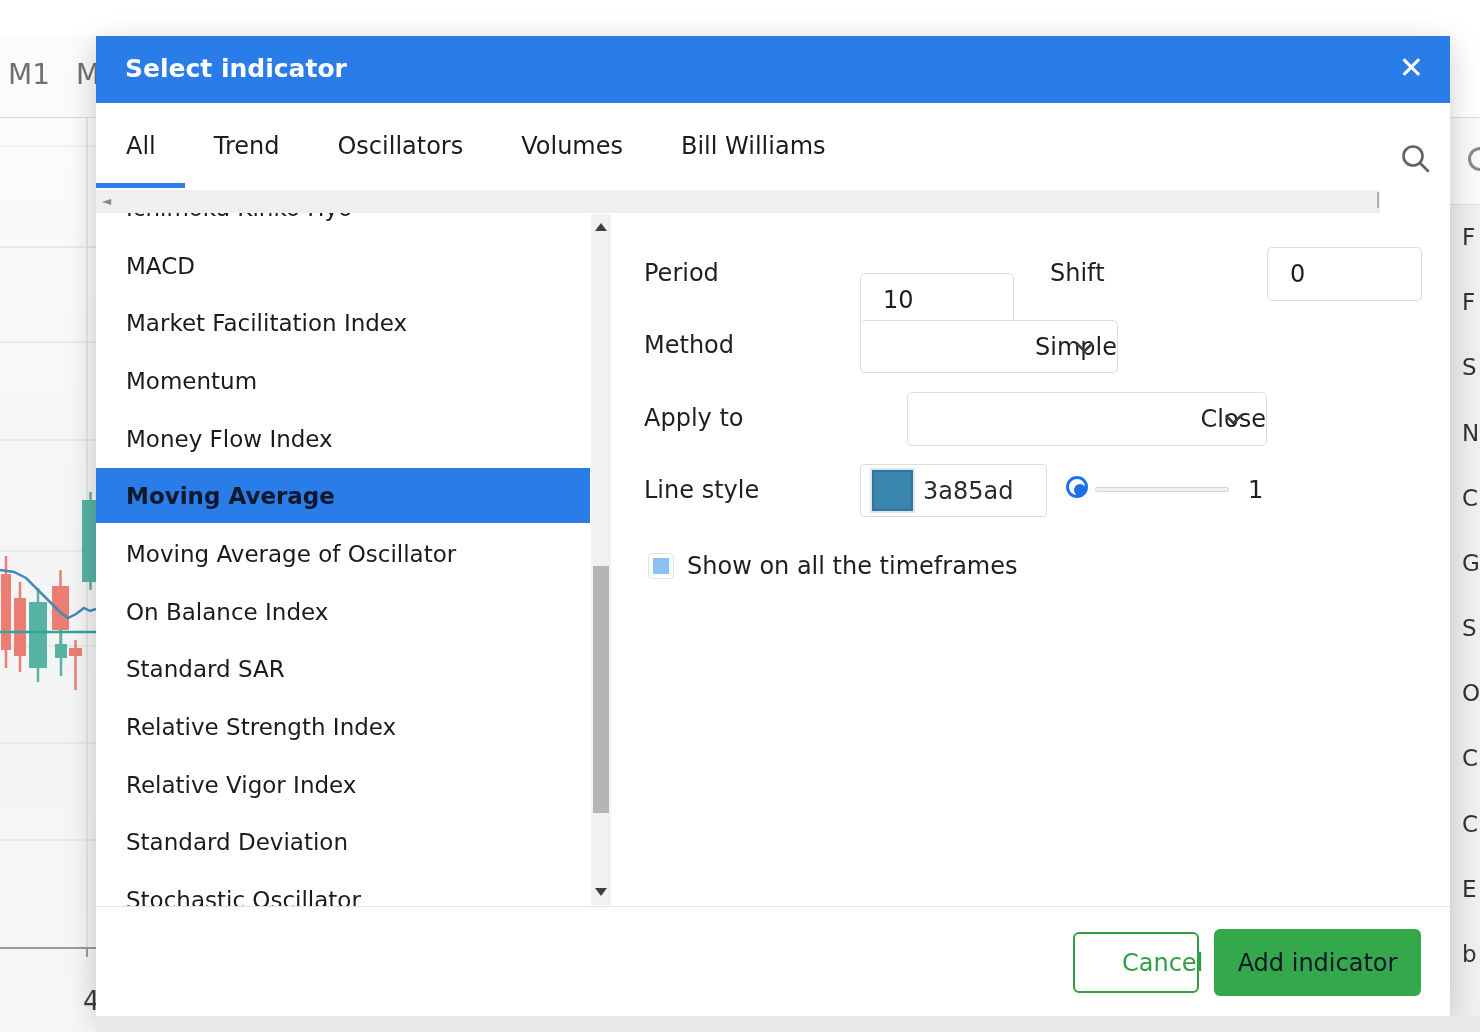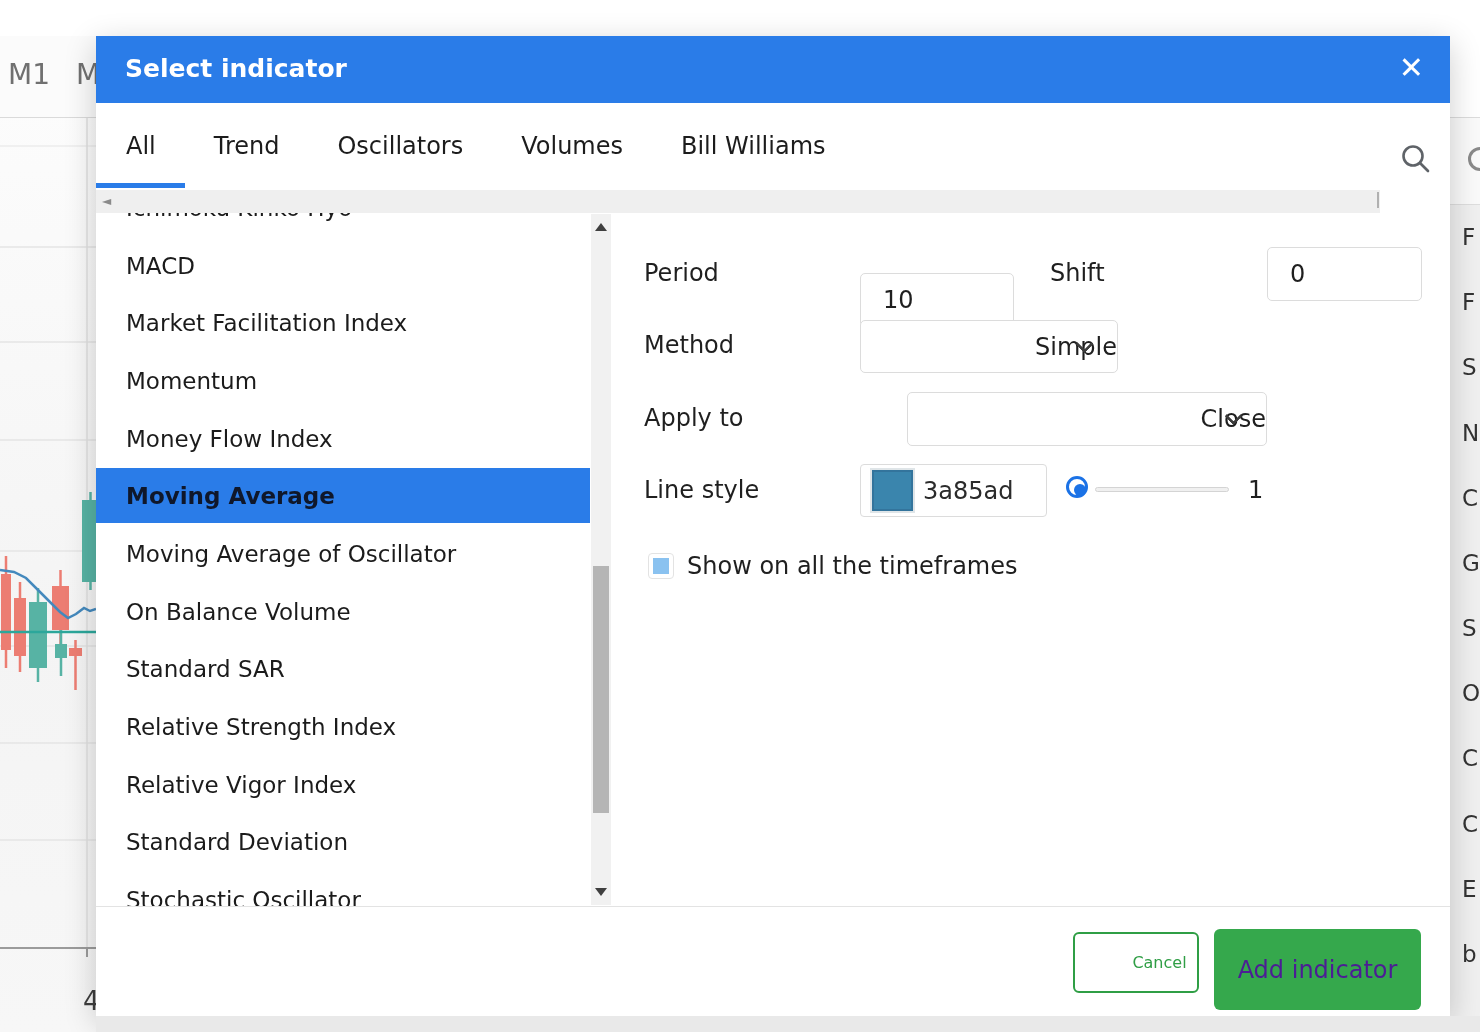--- a/index.html
+++ b/index.html
@@ -82,23 +82,23 @@
   
   #checkbox { position:absolute; left:552px; top:517px; width:26px; height:26px;
     border:1px solid #e3e3e3; border-radius:4px; background:#fff; cursor:pointer; }
   #checkbox-fill { position:absolute; left:4px; top:4px; width:16px; height:16px; background:#8ac2f0; }
   #checkbox-label { position:absolute; left:591px; top:516px; font-size:24px; color:#1f1f1f; }
 
   
   #footer-divider { position:absolute; left:0; top:870px; width:1354px; height:1px; background:#e3e3e3; }
   #cancel-btn { position:absolute; left:977px; top:896px; width:126px; height:61px;
     background:#fff; border:2px solid #2f9e45; border-radius:6px; color:#2f9e45;
-    font-size:16px; font-family:inherit; cursor:pointer;padding-left:47px; }
-  #add-btn { position:absolute; left:1118px; top:893px; width:207px; height:81px;
-    background:#35a84c; border:none; border-radius:6px; color:#4c1d95;
+    font-size:24px; font-family:inherit; cursor:pointer;padding-left:47px; }
+  #add-btn { position:absolute; left:1118px; top:893px; width:207px; height:67px;
+    background:#35a84c; border:none; border-radius:6px; color:#0f172a;
     font-size:24px; font-family:inherit; cursor:pointer; }
 
   #below-modal { left:96px; top:1016px; width:1384px; height:16px; background:#e9e9e9; }
 </style>
 </head>
 <body>
 
 <div id="screen">
 
   <div class="abs" id="chart-col"></div>
@@ -183,21 +183,21 @@
     </div>
 
     <div id="list">
         <div class="list-row" style="top: -33px;">Ichimoku Kinko Hyo</div>
         <div class="list-row" style="top: 25px;">MACD</div>
         <div class="list-row" style="top: 82px;">Market Facilitation Index</div>
         <div class="list-row" style="top: 140px;">Momentum</div>
         <div class="list-row" style="top: 198px;">Money Flow Index</div>
         <div class="list-row selected" style="top: 255px;">Moving Average</div>
         <div class="list-row" style="top: 313px;">Moving Average of Oscillator</div>
-        <div class="list-row" style="top: 371px;">On Balance Volume</div>
+        <div class="list-row" style="top: 371px;">On Balance Index</div>
         <div class="list-row" style="top: 428px;">Standard SAR</div>
         <div class="list-row" style="top: 486px;">Relative Strength Index</div>
         <div class="list-row" style="top: 544px;">Relative Vigor Index</div>
         <div class="list-row" style="top: 601px;">Standard Deviation</div>
         <div class="list-row" style="top: 659px;">Stochastic Oscillator</div>
       </div>
 
     <div id="vscroll">
       <div id="vscroll-up"></div>
       <div id="vscroll-thumb"></div>

